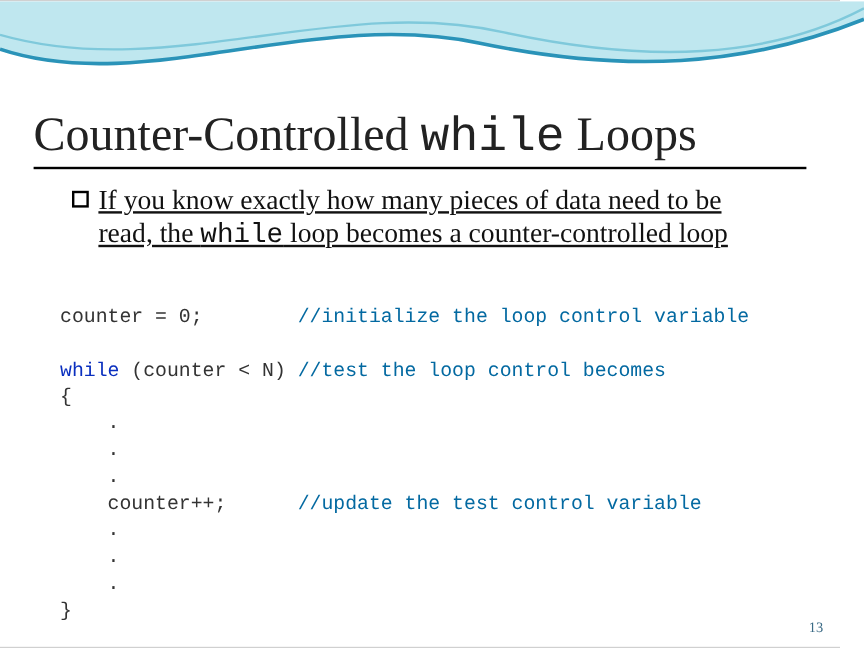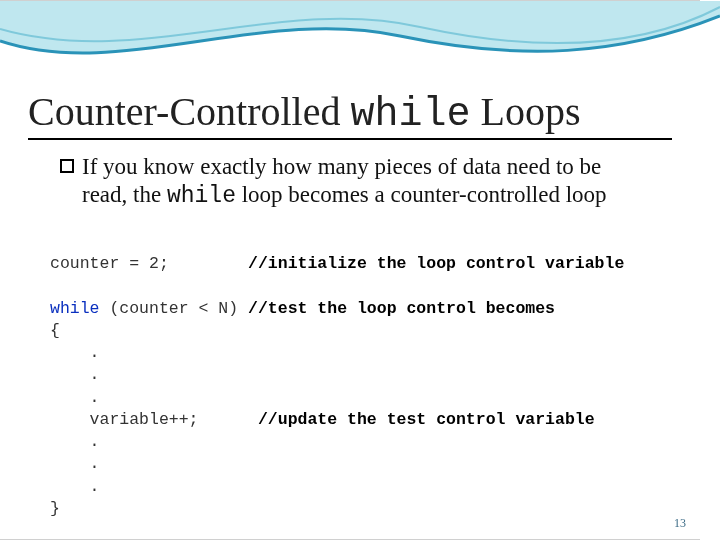--- a/index.html
+++ b/index.html
@@ -46,21 +46,21 @@
   }
   .body {
     position: absolute;
     top: 152px;
     left: 60px;
     right: 50px;
     font-size: 23px;
     color: #111;
     line-height: 1.22;
   }
-  .bullet-row { display: flex; align-items: flex-start; }
+  .bullet-row { display: flex; align-items: flex-start; text-decoration: underline; }
   .bullet {
     display: inline-block;
     width: 14px;
     height: 14px;
     border: 2px solid #000;
     box-sizing: border-box;
     margin-right: 8px;
     margin-top: 6px;
     flex: 0 0 auto;
   }
@@ -72,21 +72,21 @@
     top: 252px;
     left: 50px;
     right: 50px;
     font-family: "Courier New", Courier, monospace;
     font-size: 16.5px;
     line-height: 1.35;
     white-space: pre;
     color: #333;
   }
   .code .kw { color: #0a2fbf; }
-  .code .cm { color: #000000; font-weight: bold; text-align: center; }
+  .code .cm { color: #0369a1; font-weight: normal; text-align: center; }
   .page-num {
     position: absolute;
     bottom: 8px;
     right: 14px;
     font-size: 12px;
     color: #3a6a85;
     font-family: Georgia, serif;
   }
 </style>
 </head>
@@ -106,28 +106,28 @@
 
   <div class="body">
     <div class="bullet-row">
       <span class="bullet"></span>
       <span>
         <span>If you know exactly how many pieces of data need to be read, the </span><span class="mono">while</span><span> loop becomes a counter-controlled loop</span>
       </span>
     </div>
   </div>
 
-  <div class="code"><span>counter = 2;        </span><span class="cm">//initialize the loop control variable</span>
+  <div class="code"><span>counter = 0;        </span><span class="cm">//initialize the loop control variable</span>
 <span></span>
 <span class="kw">while</span><span> (counter &lt; N) </span><span class="cm">//test the loop control becomes</span>
 <span>{</span>
 <span>    .</span>
 <span>    .</span>
 <span>    .</span>
-<span>    variable++;      </span><span class="cm">//update the test control variable</span>
+<span>    counter++;      </span><span class="cm">//update the test control variable</span>
 <span>    .</span>
 <span>    .</span>
 <span>    .</span>
 <span>}</span></div>
 
   <div class="page-num">13</div>
 
 </div>
 
 </body></html>

